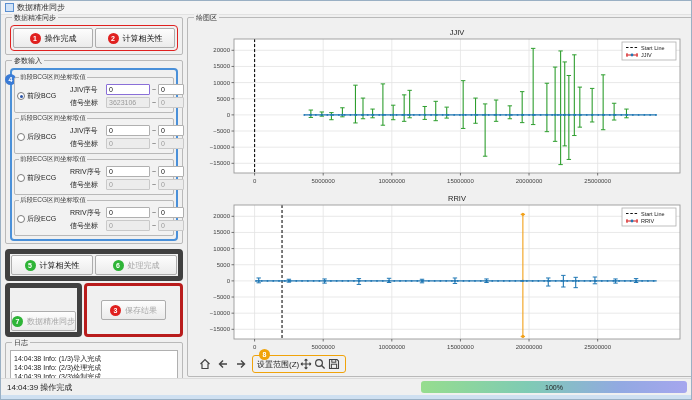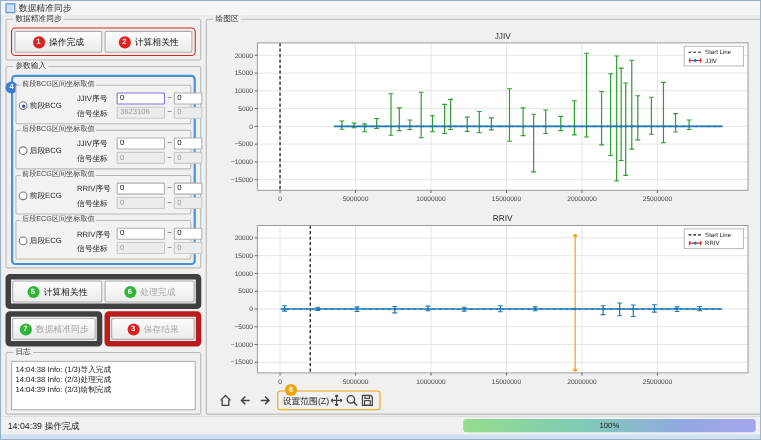--- a/index.html
+++ b/index.html
@@ -10,21 +10,21 @@
   .titlebar .title{font-size:8px;color:#333;}
   .main{position:absolute;top:14px;left:0;right:0;bottom:20px;display:flex;gap:4px;padding:2px 4px;box-sizing:border-box;}
   
   .gbox{position:relative;border:1px solid #b9b9b9;border-radius:2px;padding:7px 4px 3px 4px;box-sizing:border-box;}
   .gbox>.glabel{position:absolute;top:-5px;left:6px;background:#f0f0f0;padding:0 2px;font-size:7px;color:#333;line-height:9px;}
   
   .leftcol{width:178px;display:flex;flex-direction:column;gap:5px;}
   .redrect{border:1px solid #e0201f;border-radius:4px;padding:2px;display:flex;gap:2px;}
   .bluerect{position:relative;border:2px solid #4a90d9;border-radius:4px;padding:2px 2px 0 2px;}
   .greenrect{border:5px solid #404040;border-radius:4px;padding:1px;display:flex;gap:2px;flex:1;align-items:flex-end;}
-  .redrect2{border:5px solid #b91c1c;border-radius:4px;padding:1px;display:flex;flex:1;}
+  .redrect2{border:3px solid #b91c1c;border-radius:4px;padding:14px;display:flex;flex:1;}
   .btn{flex:1;display:flex;align-items:center;justify-content:center;gap:4px;height:18px;background:linear-gradient(#fdfdfd,#ebebeb);border:1px solid #adadad;border-radius:2px;font-size:8px;color:#111;cursor:pointer;}
   .btn.disabled{color:#a6a6a6;}
   .badge{display:inline-flex;align-items:center;justify-content:center;width:11px;height:11px;border-radius:50%;color:#fff;font-size:7px;font-weight:bold;flex:none;}
   .badge.red{background:#e0201f;}
   .badge.green{background:#2eb437;}
   .badge.blue{background:#3a7bd5;}
   .badge.orange{background:#f0a30a;}
   .sec{position:relative;border:1px solid #b9b9b9;border-radius:2px;margin:5px 0 3px 0;padding:4px 2px 2px 2px;display:flex;align-items:center;gap:1px;background:#f2f2f2;}
   .sec .stitle{position:absolute;top:-5px;left:4px;background:#f2f2f2;padding:0 1px;font-size:6.5px;color:#444;line-height:8px;white-space:nowrap;}
   .radio-wrap{display:flex;align-items:center;gap:2px;width:52px;flex:none;}

